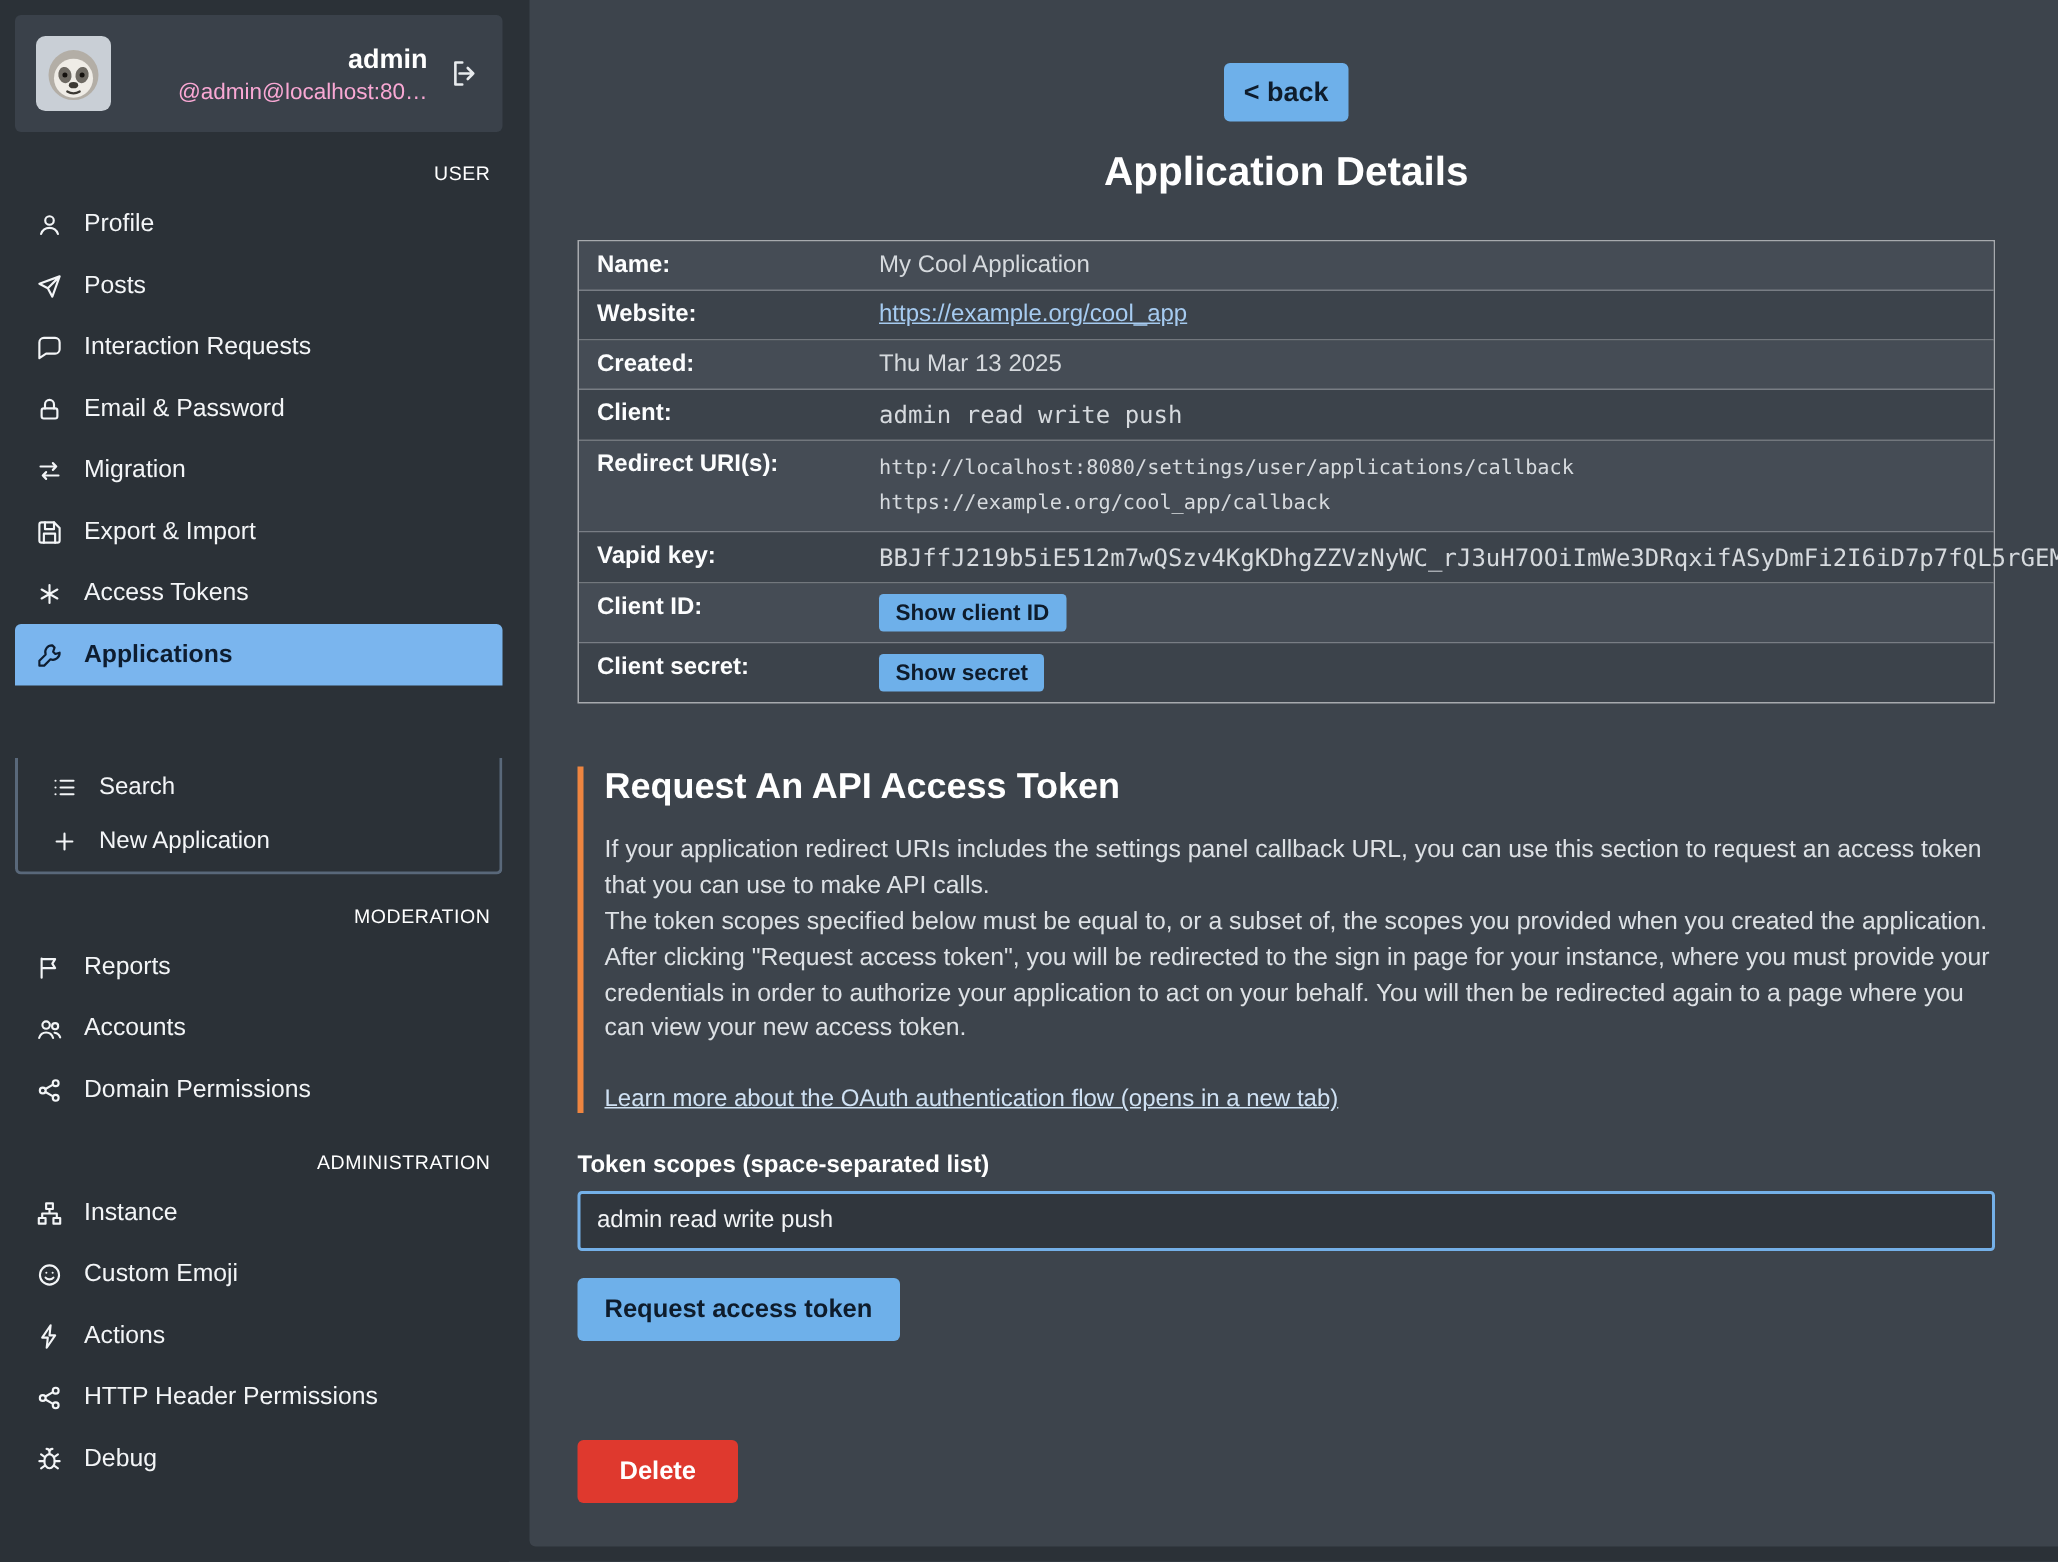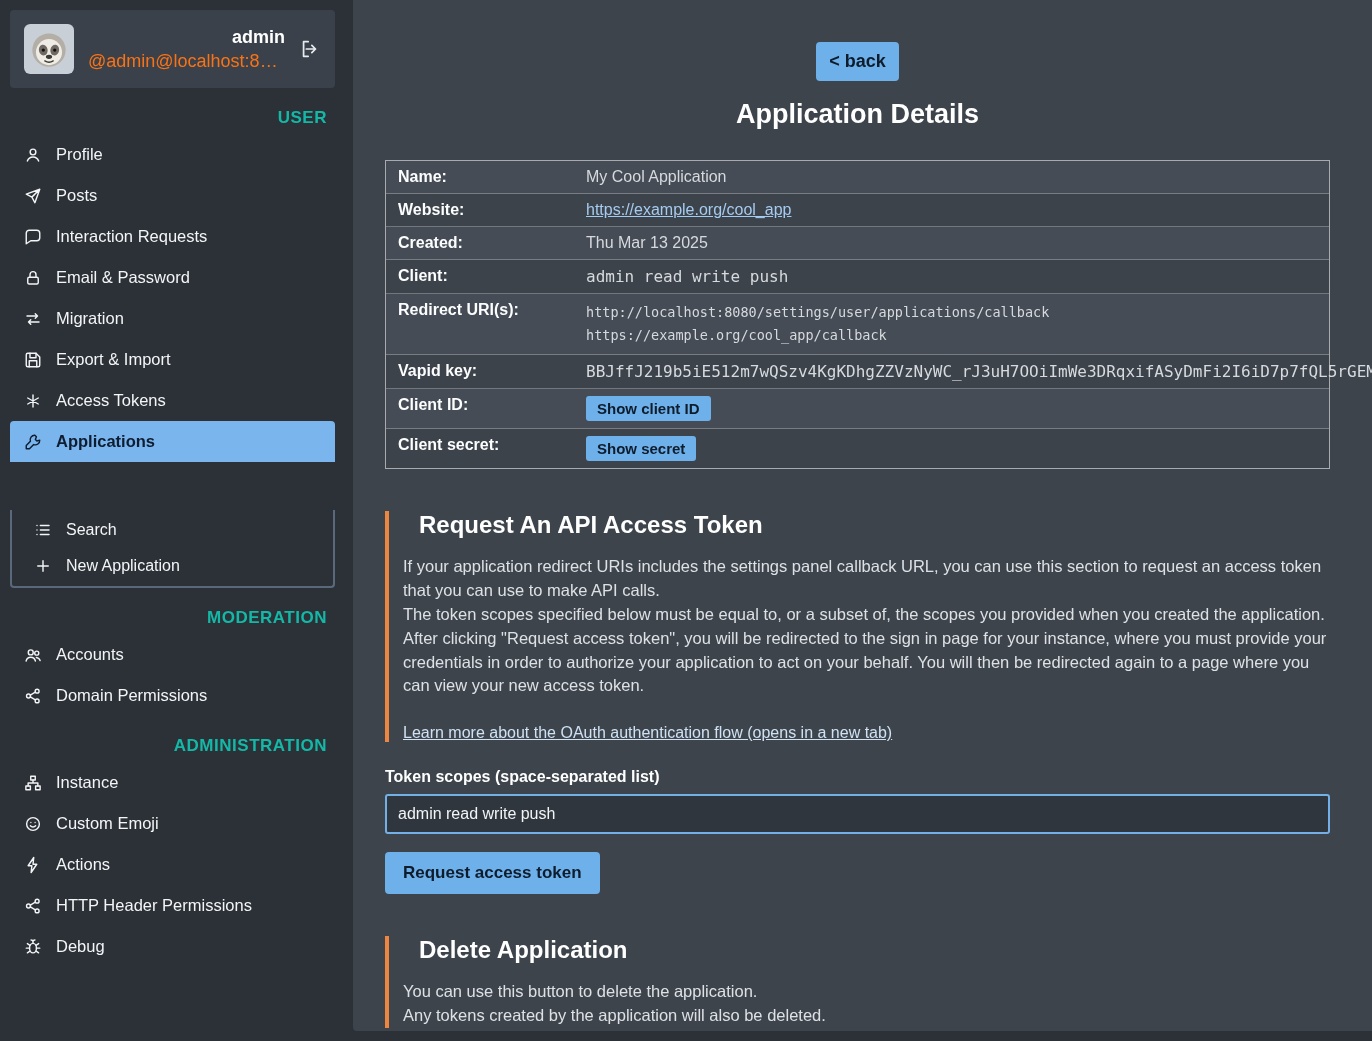--- a/index.html
+++ b/index.html
@@ -15,26 +15,26 @@
   
   .sidebar { width:345px; flex:none; padding:10px; overflow:hidden;text-align:right; }
   .user-card {
     display:flex; align-items:center; gap:14px;
     background:#3a414a; border-radius:4px; padding:14px; margin-bottom:12px;
     cursor:pointer;
   }
   .avatar { width:50px; height:50px; flex:none; }
   .user-meta { min-width:0; flex:1; }
   .user-name { font-size:18px; font-weight:bold; color:#ffffff; margin-bottom:3px; }
-  .user-handle { font-size:18px; color:#f97316; white-space:nowrap; overflow:hidden; text-overflow:ellipsis; }
+  .user-handle { font-size:15px; color:#f9a8d4; white-space:nowrap; overflow:hidden; text-overflow:ellipsis; }
   .logout { color:#dde2e7; flex:none; cursor:pointer; }
 
   .section-label {
-    margin:20px 8px 6px; font-size:17px; font-weight:bold;
-    color:#14b8a6; letter-spacing:.03em;
+    margin:20px 8px 6px; font-size:13px; font-weight:normal;
+    color:#ffffff; letter-spacing:.03em;
   }
   .nav-item {
     display:flex; align-items:center; gap:14px;
     padding:11px 14px; font-size:16.5px; color:#f3f5f7;
     cursor:pointer; text-decoration:none; border-radius:3px;
   }
   .icon { display:inline-flex; flex:none; color:inherit; }
   .icon svg { width:18px; height:18px; stroke:currentColor; fill:none;
               stroke-width:1.9; stroke-linecap:round; stroke-linejoin:round; }
   .nav-item.active {
@@ -77,21 +77,21 @@
   .cell { padding:7px 12px; }
   .cell.lbl { width:188px; flex:none; font-weight:bold; font-size:16px; color:#fcfdfe; }
   .cell.val { flex:1; font-size:16px; color:#d6dade; }
   .mono { font-family:"DejaVu Sans Mono", monospace; font-size:13.5px; white-space:nowrap; }
   .mono-line { font-family:"DejaVu Sans Mono", monospace; font-size:13.5px; line-height:1.7; white-space:nowrap; }
   .table-link { color:#a6cbf0; text-decoration:underline; cursor:pointer; }
 
   
   .section { margin-top:42px; }
   .bordered { border-left:4px solid #ee8540; padding-left:14px; }
-  .bordered h2 { margin:0 16px 16px; font-size:24px; font-weight:bold; color:#ffffff; }
+  .bordered h2 { margin:0 0 16px; font-size:24px; font-weight:bold; color:#ffffff; }
   .bordered p { margin:0; font-size:16.5px; line-height:1.45; color:#dde1e5; }
   .learn-link {
     display:inline-block; margin-top:26px; font-size:16px;
     color:#cfe1f3; text-decoration:underline; cursor:pointer;
   }
   .form-area { margin-top:26px; }
   .form-area label { display:block; font-weight:bold; font-size:16px; color:#ffffff; margin-bottom:8px; }
   .form-area input {
     width:100%; padding:9px 11px; font-size:16px;
     font-family:"Liberation Sans", sans-serif;
@@ -223,20 +223,28 @@
           </a>
         </div>
       </div>
     </nav>
 
     <div class="section-label">MODERATION</div>
     <nav>
       <a class="nav-item">
         <span class="icon">
             <svg viewBox="0 0 24 24">
+              <path d="M5 21V4M5 4.5h12l-2.5 4L17 12.5H5"></path>
+            </svg>
+          </span>
+        <span>Reports</span>
+      </a>
+      <a class="nav-item">
+        <span class="icon">
+            <svg viewBox="0 0 24 24">
               <circle cx="9" cy="8.5" r="3.3"></circle>
               <path d="M2.8 20c1-3.4 3.8-4.9 6.2-4.9s5.2 1.5 6.2 4.9"></path>
               <circle cx="17" cy="9.5" r="2.7"></circle>
               <path d="M16.5 15.3c2.3.3 4.2 1.6 5 4.2"></path>
             </svg>
           </span>
         <span>Accounts</span>
       </a>
       <a class="nav-item">
         <span class="icon">
@@ -360,22 +368,17 @@
         <a class="learn-link">Learn more about the OAuth authentication flow (opens in a new tab)</a>
       </div>
       <div class="form-area">
         <label>Token scopes (space-separated list)</label>
         <input type="text" value="admin read write push" style="">
         <button class="btn blue request-btn">Request access token</button>
       </div>
     </section>
 
     <section class="section">
-      <div class="bordered">
-        <h2>Delete Application</h2>
-        <p>You can use this button to delete the application.</p>
-        <p>Any tokens created by the application will also be deleted.</p>
-      </div>
       <button class="btn red delete-btn">Delete</button>
     </section>
 
   </main>
 </div>
 
 </body></html>

